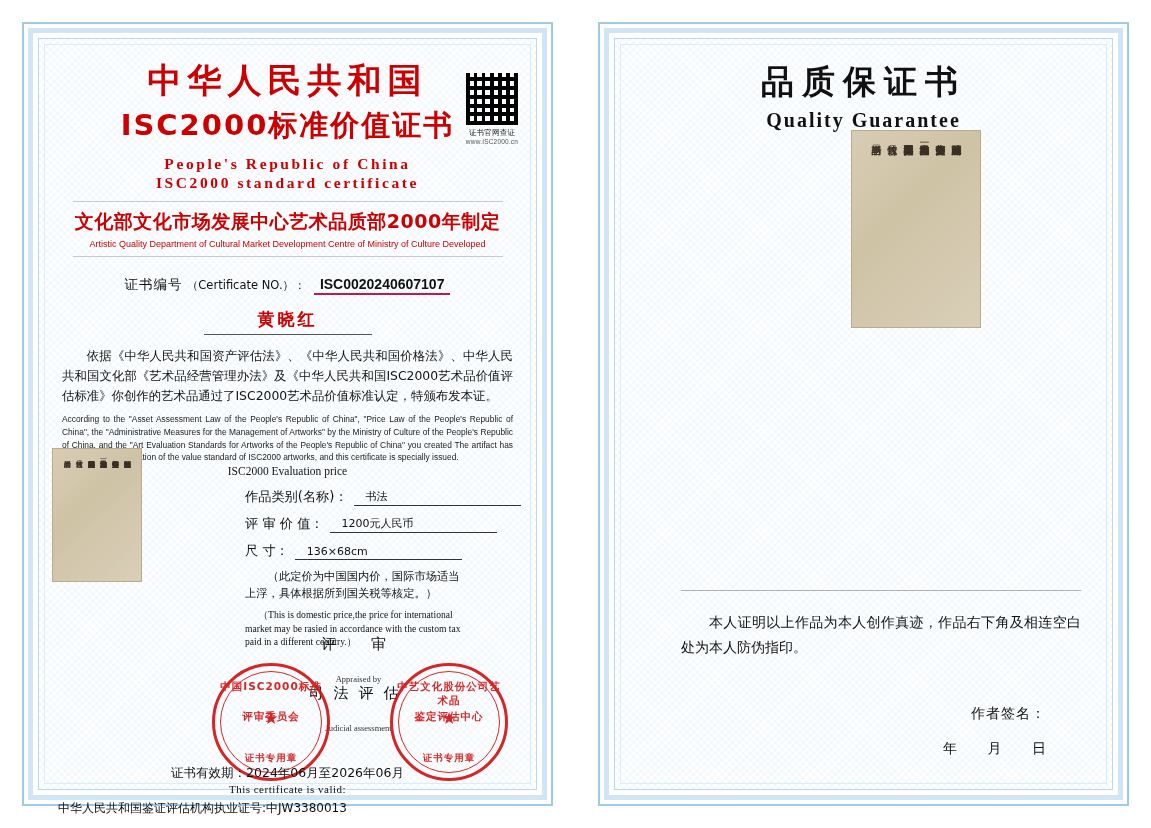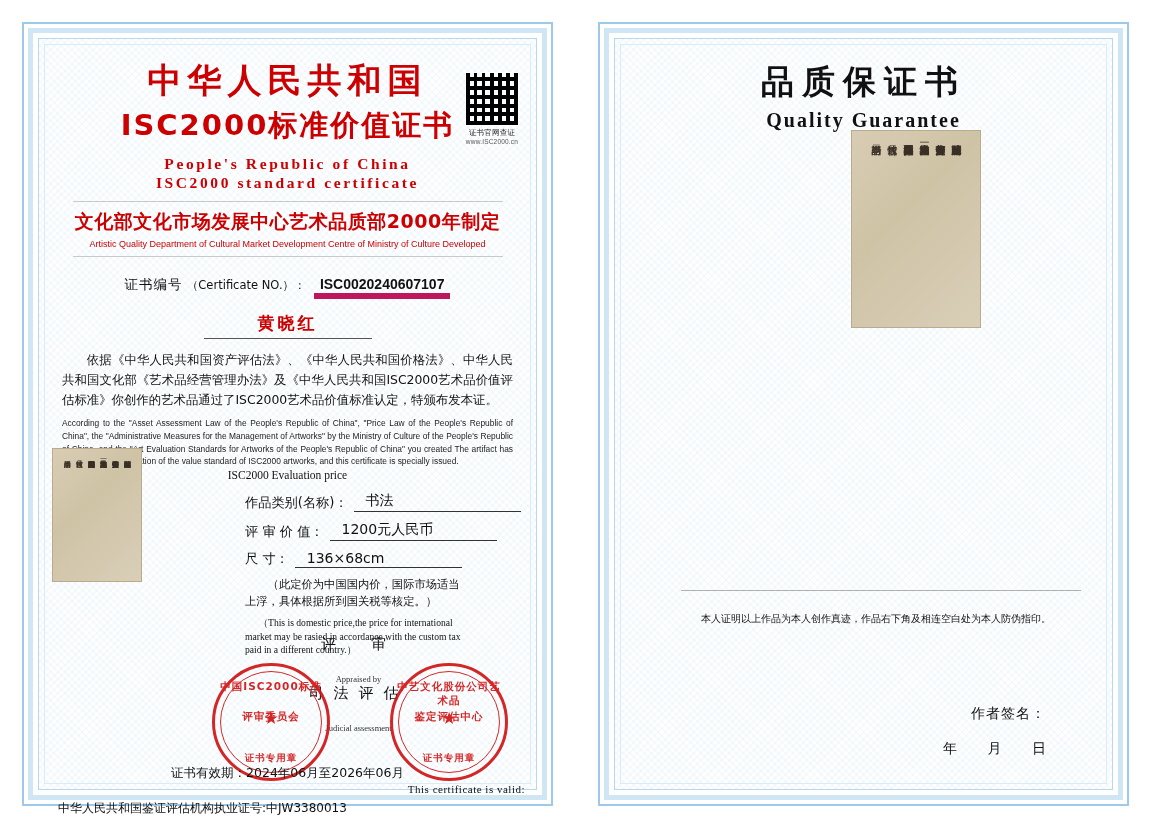--- a/index.html
+++ b/index.html
@@ -158,21 +158,21 @@
     font-size: 13.5px;
     color: #111;
     font-family: "DejaVu Sans", sans-serif;
   }
   .cert-no-row .lbl-cn { letter-spacing: 1px; }
   .cert-no-row .lbl-en { font-size: 11.5px; }
   .cert-no-val {
     display: inline-block;
     font-weight: bold;
     font-size: 14px;
-    border-bottom: 6px solid #be185d;
+    border-bottom: 2px solid #be185d;
     padding: 0 6px 1px 6px;
     margin-left: 4px;
     font-family: "Liberation Sans", sans-serif;
   }
 
   .artist-name {
     margin: 13px auto 0 auto;
     width: 168px;
     text-align: center;
     color: #cc0000;
@@ -229,21 +229,21 @@
   }
   .field-label {
     font-size: 13.2px;
     color: #111;
     white-space: nowrap;
     font-family: "DejaVu Sans", sans-serif;
   }
   .field-value {
     flex: 0 0 155px;
     border-bottom: 1px solid #333;
-    font-size: 14px;
+    font-size: 11px;
     color: #111;
     padding: 0 0 1px 12px;
     margin-left: 6px;
     font-family: "DejaVu Sans", sans-serif;
   }
 
   .note-cn {
     margin: 4px 60px 0 195px;
     font-size: 11.3px;
     line-height: 1.5;
@@ -387,21 +387,21 @@
     top: 715px;
     text-align: center;
     font-size: 12.5px;
     color: #111;
     font-family: "DejaVu Sans", sans-serif;
   }
   .valid-line-en {
     position: absolute;
     left: 0; right: 0;
     top: 733px;
-    text-align: right;
+    text-align: center;
     font-size: 11px;
     color: #111;
     letter-spacing: 0.5px;
     font-family: "Liberation Serif", serif;
   }
   .license-line {
     position: absolute;
     left: 8px; right: 0;
     top: 750px;
     text-align: left;
@@ -446,21 +446,21 @@
     left: 55px;
     right: 20px;
     top: 540px;
     border-top: 1px solid #b0b0b0;
   }
   .r-decl {
     position: absolute;
     left: 55px;
     right: 20px;
     top: 560px;
-    font-size: 10px;
+    font-size: 14px;
     line-height: 1.8;
     color: #111;
     text-indent: 2em;
     text-align: justify;
     font-family: "DejaVu Sans", sans-serif;
   }
   .r-sign {
     position: absolute;
     right: 55px;
     top: 655px;

